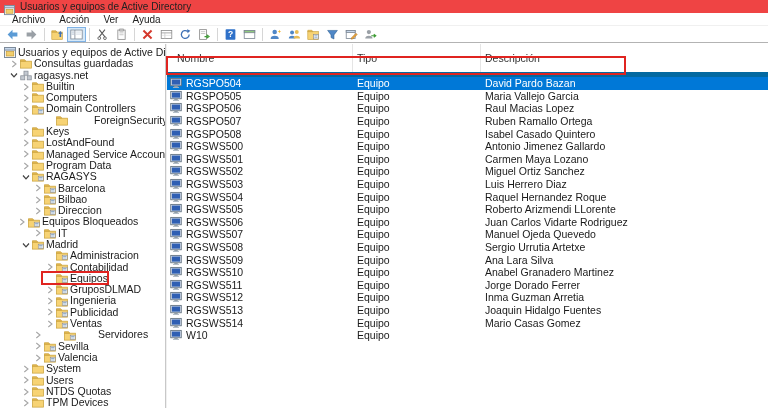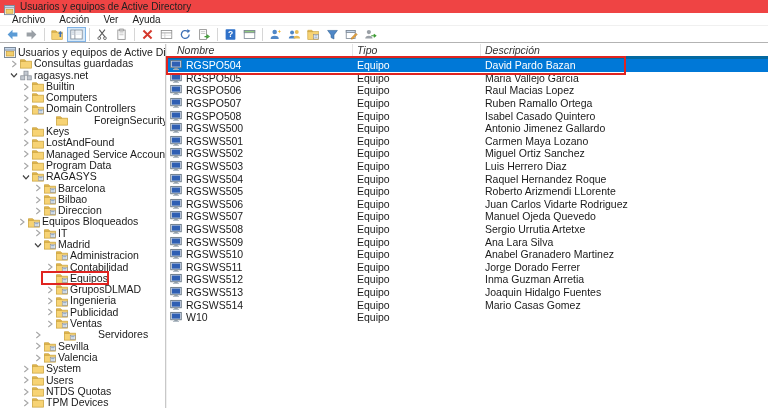--- a/index.html
+++ b/index.html
@@ -27,21 +27,21 @@
   .content { position:absolute; top:44px; left:0; right:0; bottom:0; display:flex; }
   .tree-pane { width:166px; border-right:1px solid #c8c8c8; overflow:hidden; padding-top:3px; background:#fff; }
   .tree-row { height:11.3px; line-height:11.4px; font-size:10.5px; display:flex; align-items:center; white-space:nowrap; }
   .tw-exp { width:12px; height:11px; flex:0 0 12px; display:inline-flex; align-items:center; justify-content:center; }
   .tw-exp svg { width:8px; height:8px; }
   .tw-icon { width:13px; height:11px; flex:0 0 13px; display:inline-flex; align-items:center; }
   .tw-icon svg { width:12px; height:11px; }
   .tw-label { padding-left:1px; }
 
   .list-pane { flex:1; overflow:hidden; background:#fff; border-left:1px solid #f0f0f0; }
-  .list-header { height:15px; display:flex; border-bottom:3px solid #0369a1;font-style:italic; }
+  .list-header { height:33px; display:flex; border-bottom:5px solid #0369a1; }
   .hcell { font-size:10.5px; color:#333; display:flex; align-items:center; border-right:1px solid #e5e5e5; }
   .col-name { width:186px; padding-left:10px; }
   .col-type { width:128px; padding-left:4px; }
   .col-desc { flex:1; padding-left:4px; border-right:none; }
   .lrow { height:12.6px; display:flex; align-items:center; font-size:10.5px; }
   .lcell { display:flex; align-items:center; height:100%; overflow:hidden; white-space:nowrap; }
   .lrow .col-name { padding-left:3px; }
   .lc-icon { width:13px; height:12px; margin-right:3px; display:inline-flex; align-items:center; }
   .lc-icon svg { width:12px; height:12px; }
   .lrow.selected { color:#fff; }
@@ -457,21 +457,21 @@
             <svg viewBox="0 0 13 11">
               <rect x="0.5" y="3" width="12" height="7.5" fill="#f7d374" stroke="#caa23c" stroke-width="0.8"></rect>
               <path d="M0.5 3 L0.5 1.4 L5 1.4 L6.3 3 Z" fill="#e8bd55" stroke="#caa23c" stroke-width="0.8"></path>
               <rect x="6.8" y="5.2" width="5.4" height="4.6" fill="#ffffff" stroke="#8a8a8a" stroke-width="0.7"></rect>
               <line x1="7.7" y1="6.6" x2="11.4" y2="6.6" stroke="#5b84b0" stroke-width="0.7"></line>
               <line x1="7.7" y1="8.2" x2="11.4" y2="8.2" stroke="#5b84b0" stroke-width="0.7"></line>
             </svg>
           </span>
           <span class="tw-label">IT</span>
         </div>
-        <div class="tree-row" style="padding-left: 32px;">
+        <div class="tree-row" style="padding-left: 20px;">
           <span class="tw-exp">
             <svg viewBox="0 0 8 8">
               <path d="M1 2.5 L4 5.8 L7 2.5" fill="none" stroke="#404040" stroke-width="1.2"></path>
             </svg>
           </span>
           <span class="tw-icon">
             <svg viewBox="0 0 13 11">
               <rect x="0.5" y="3" width="12" height="7.5" fill="#f7d374" stroke="#caa23c" stroke-width="0.8"></rect>
               <path d="M0.5 3 L0.5 1.4 L5 1.4 L6.3 3 Z" fill="#e8bd55" stroke="#caa23c" stroke-width="0.8"></path>
               <rect x="6.8" y="5.2" width="5.4" height="4.6" fill="#ffffff" stroke="#8a8a8a" stroke-width="0.7"></rect>

